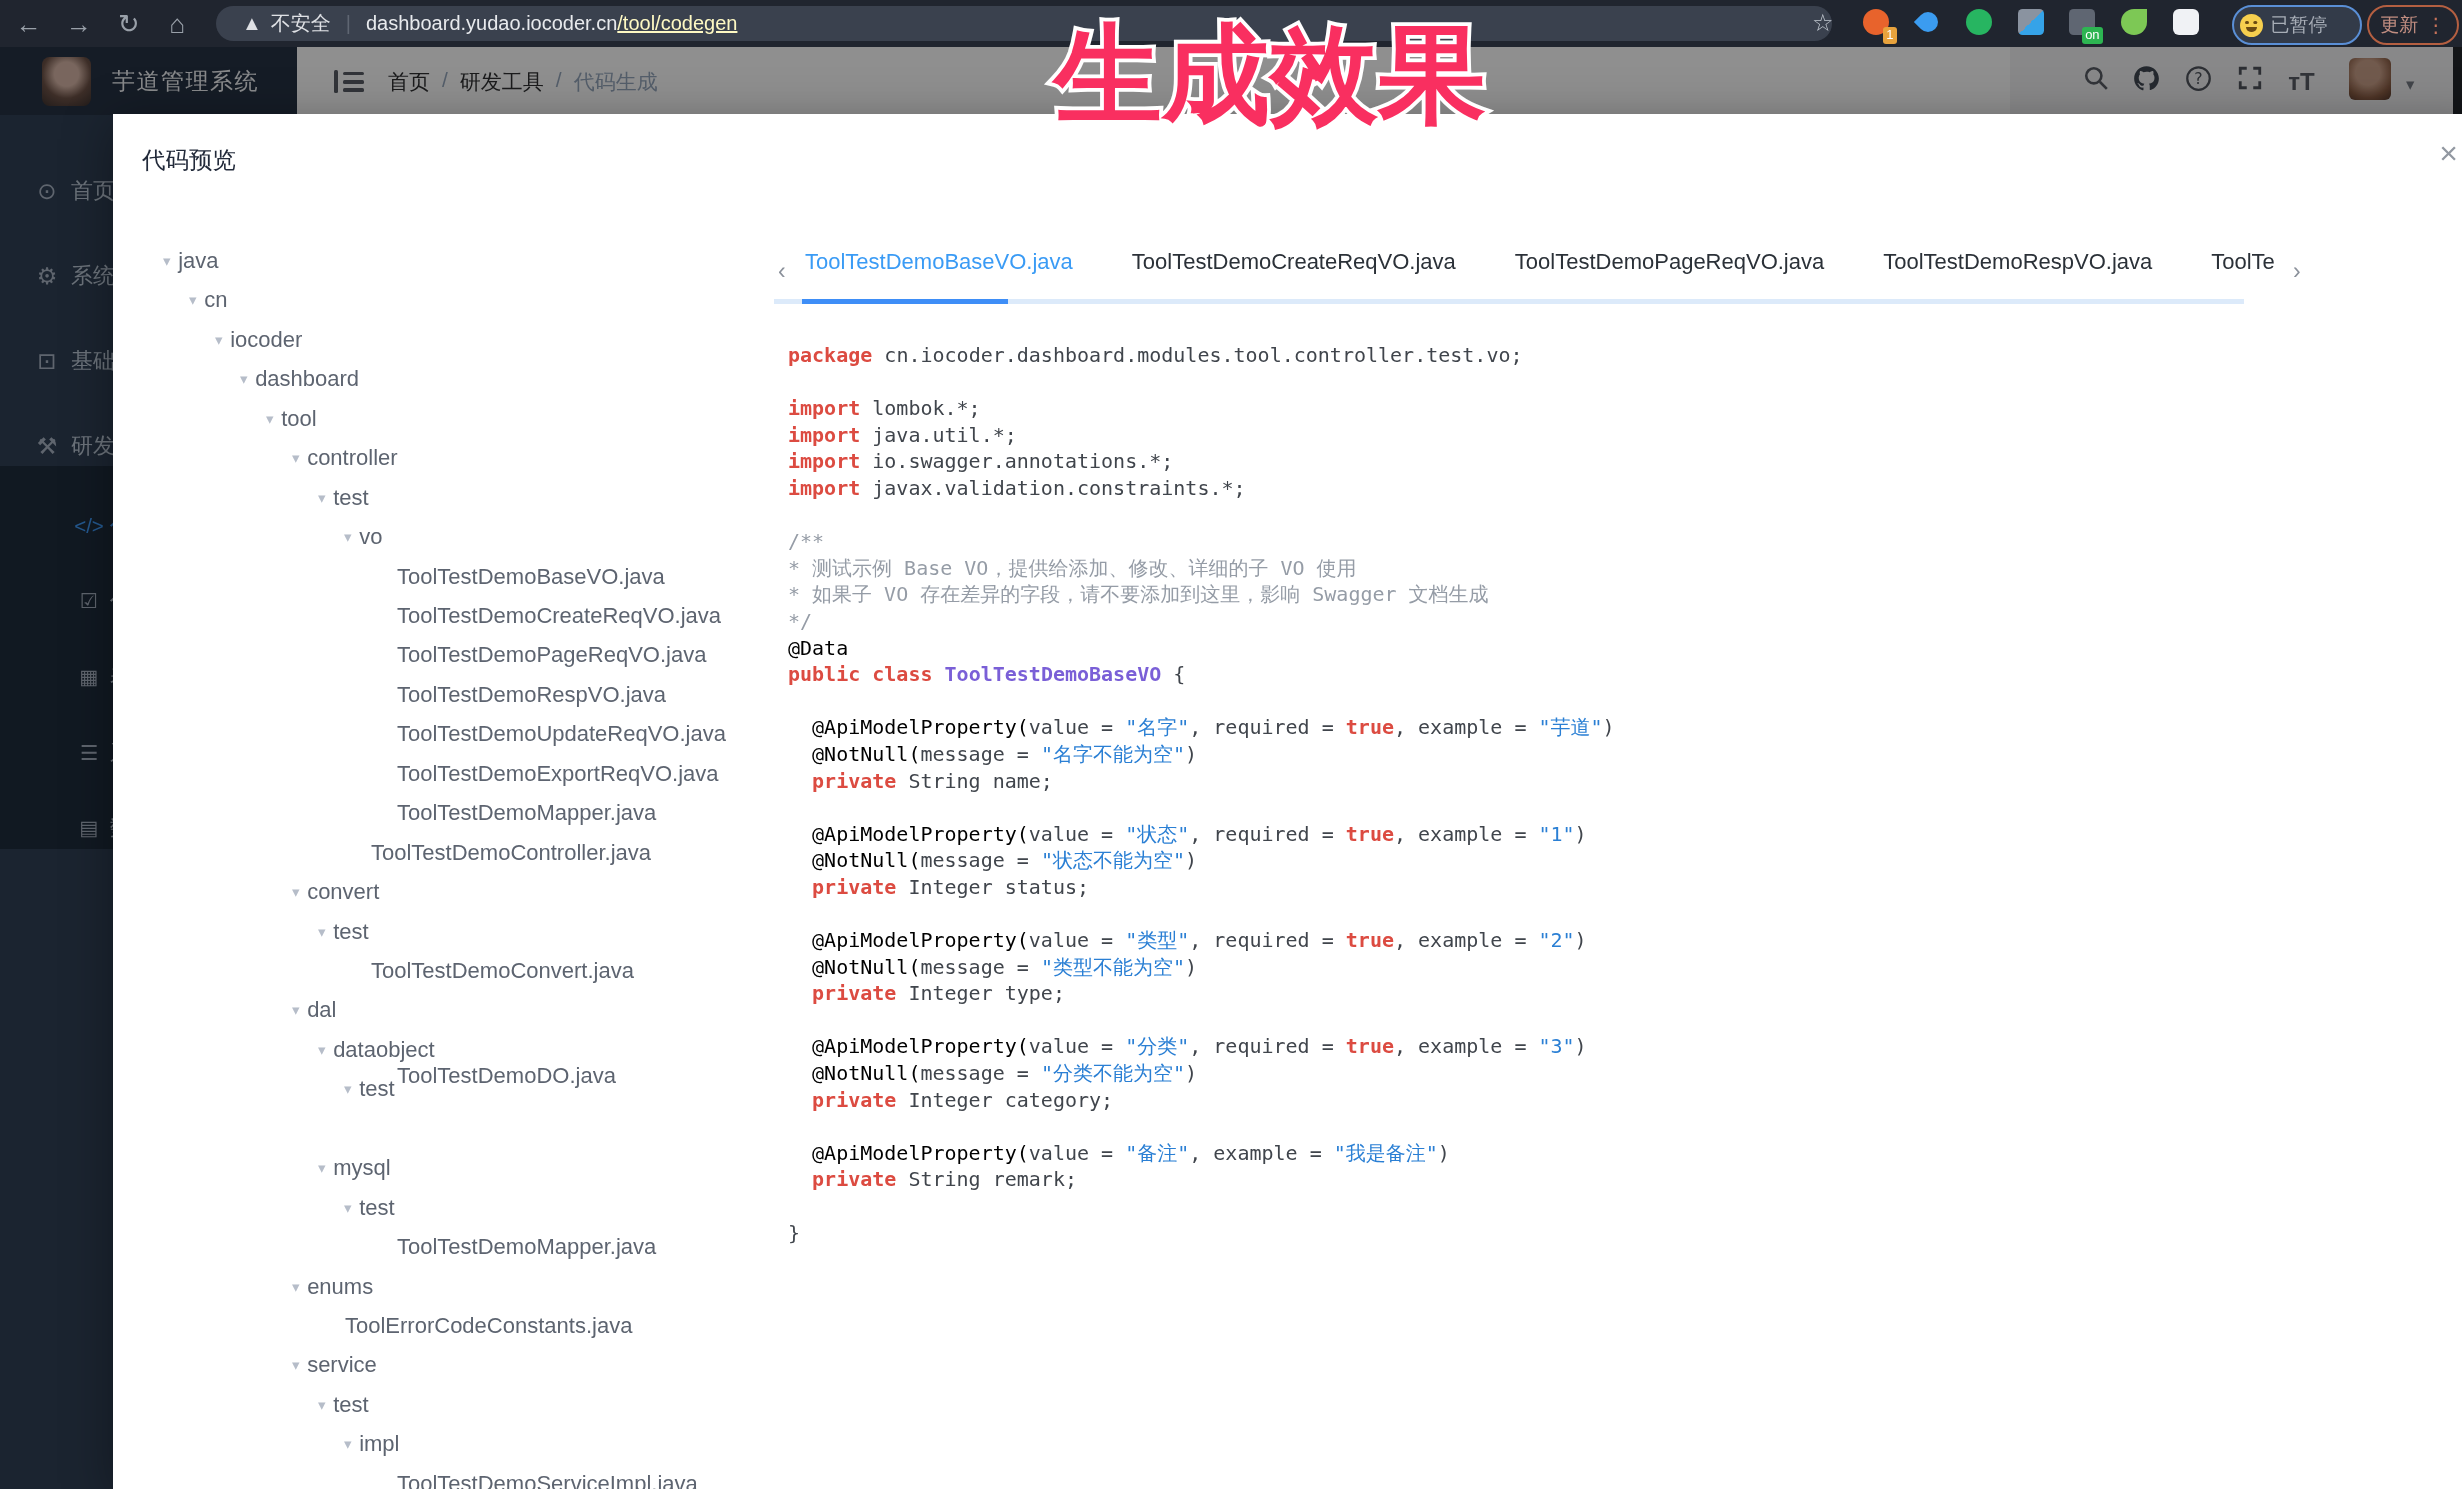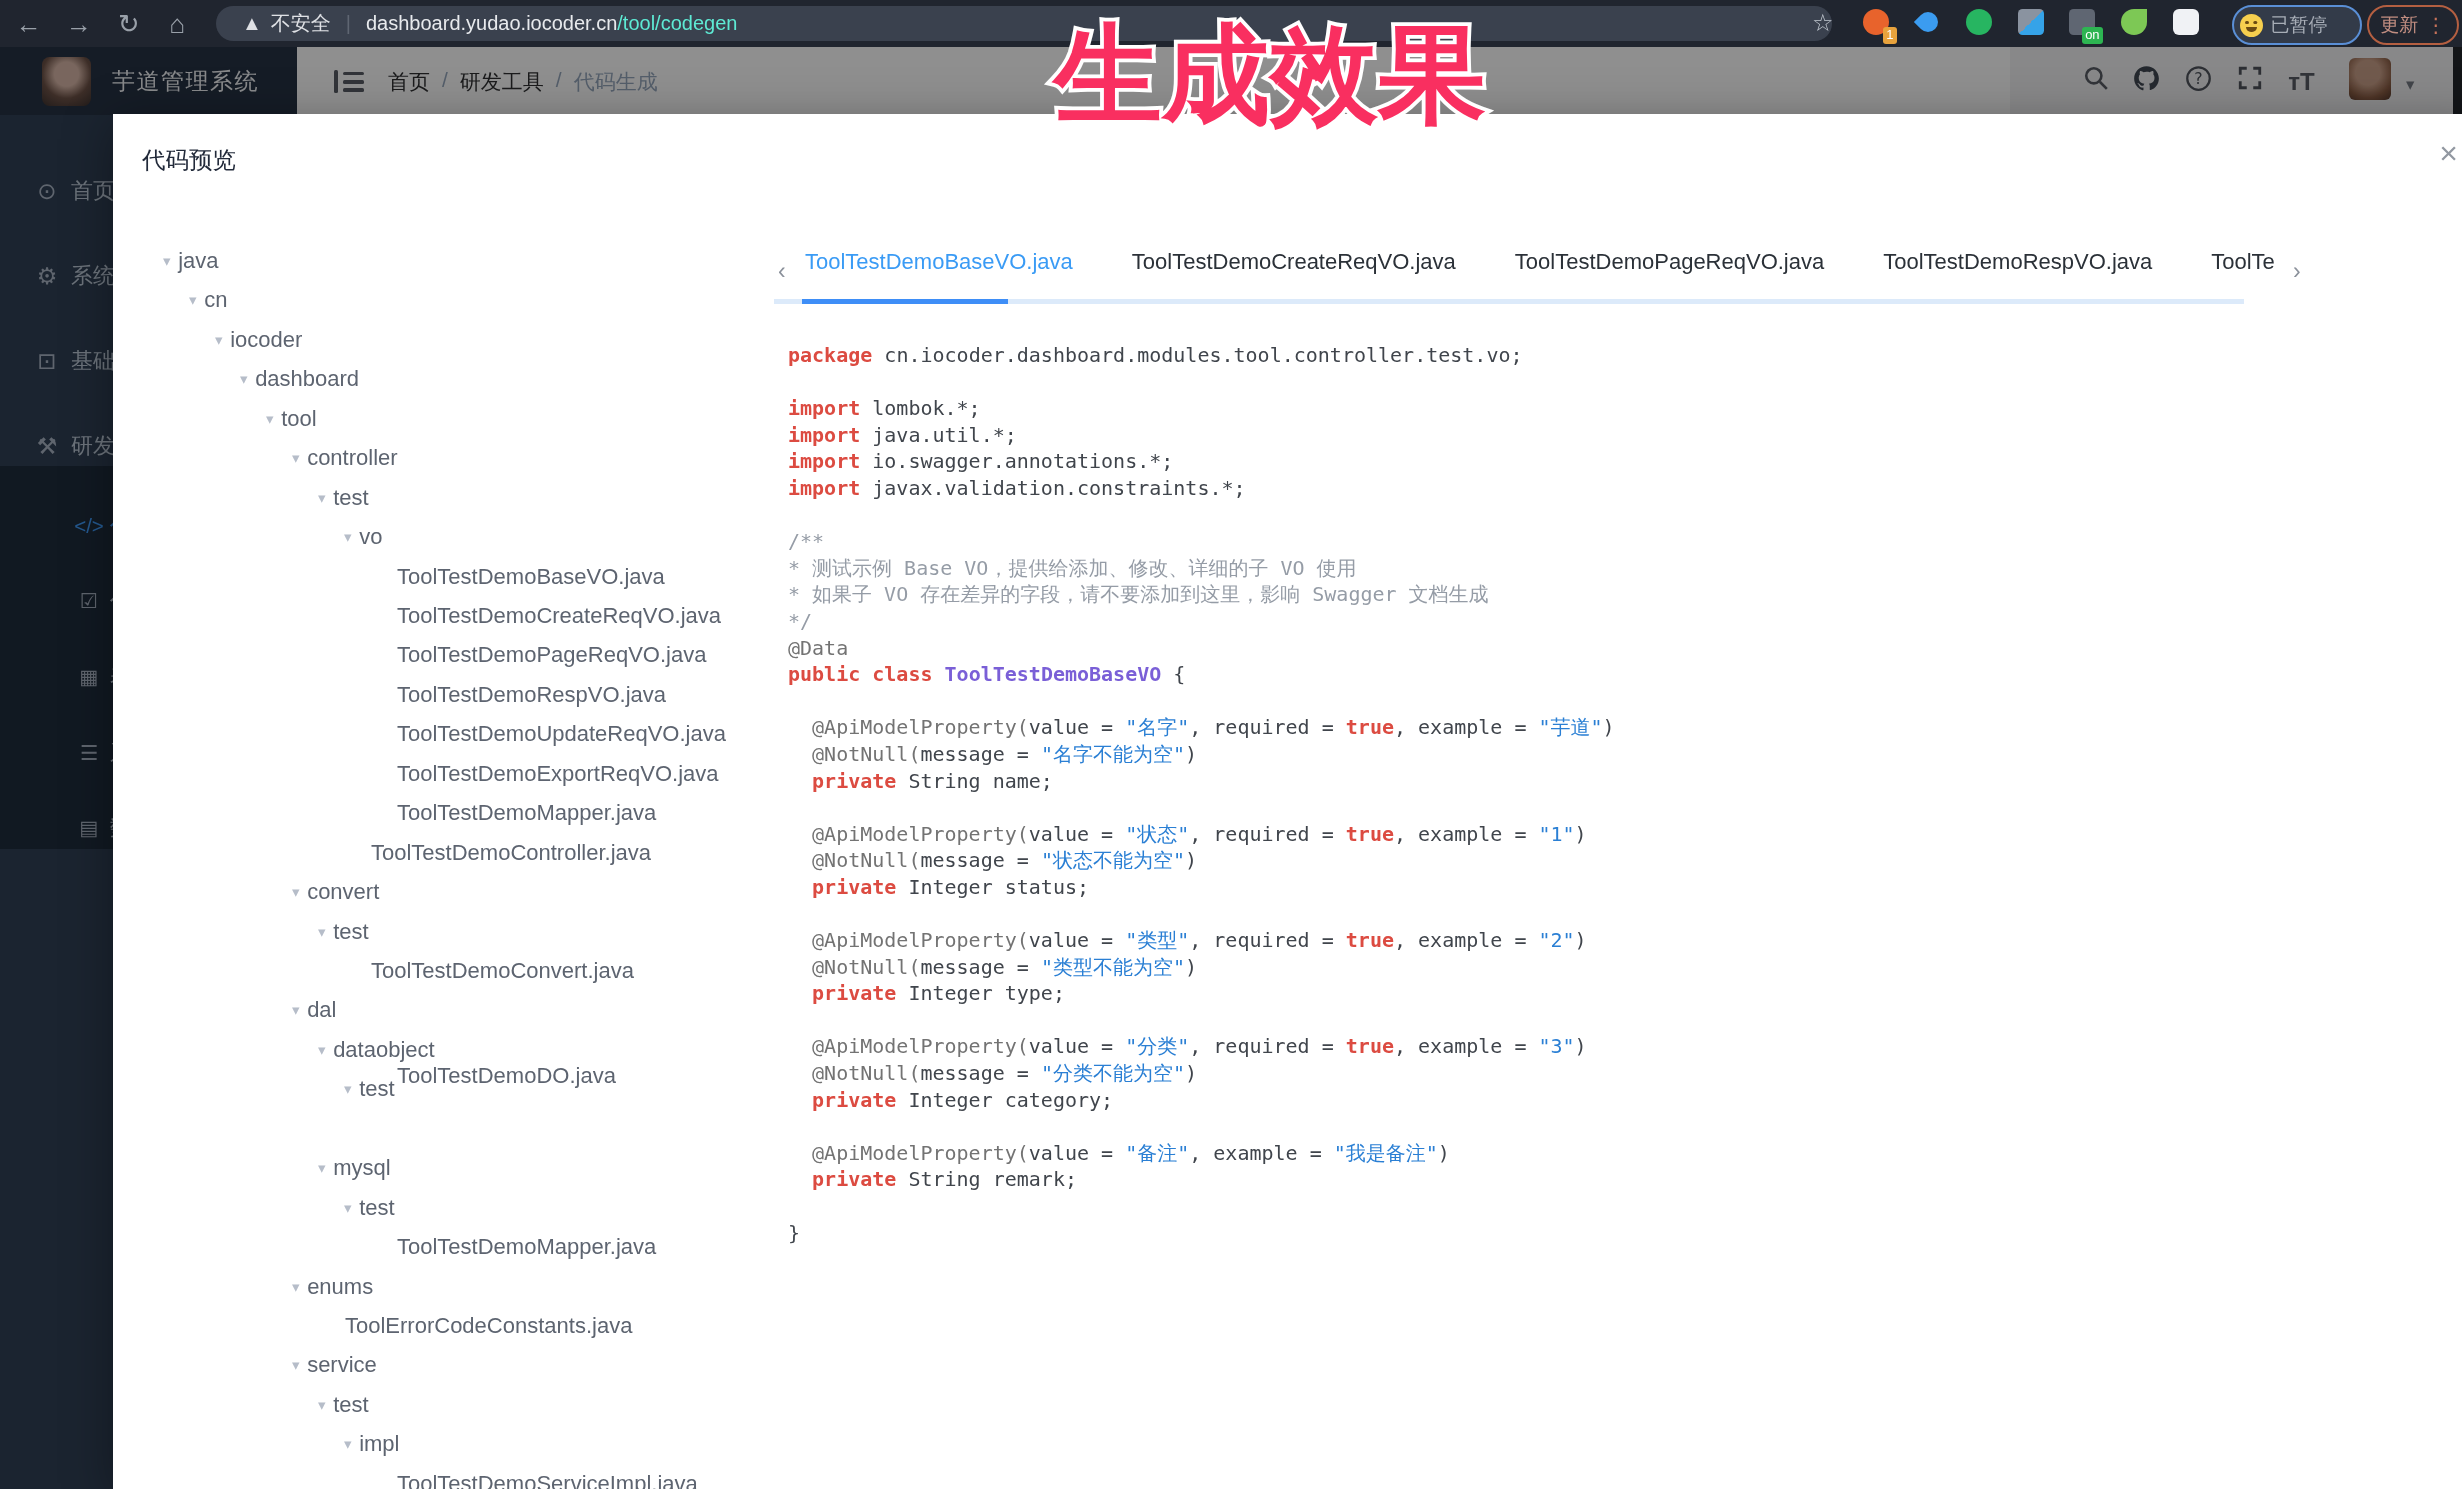--- a/index.html
+++ b/index.html
@@ -8,21 +8,21 @@
   .abs{position:absolute;}
 
   
   #chrome{left:0;top:0;width:2462px;height:47px;background:#20252f;z-index:30;}
   .nav-ic{top:9px;font-size:26px;color:#99a0a9;width:30px;text-align:center;}
   #urlpill{left:216px;top:6px;width:1616px;height:35px;background:#3a414e;border-radius:17.4px;
            display:flex;align-items:center;color:#e8eaed;font-size:20px;}
   #warn-tri{margin-left:26px;color:#dfe1e5;font-size:20px;}
   #secure-label{margin-left:9px;color:#dfe1e5;}
   #url-div{margin:0 15px;color:#5f6672;}
-  #url-path{color:#5eead4;}
+  #url-path{color:#fef9c3;text-decoration:underline;}
   #star{left:1812px;top:9px;font-size:24px;color:#c2c8d0;}
   .ext{top:9px;width:29px;height:29px;}
   .blob{width:26px;height:26px;border-radius:50%;position:relative;}
   .badge{position:absolute;right:-4.6px;bottom:-6px;background:#e8a33d;color:#fff;font-size:13px;
          line-height:16.7px;padding:0 3px;border-radius:3px;}
   .badge.green{background:#2db552;text-align:right;}
   #pausepill{left:2232px;top:5.3px;width:126px;height:36px;border:2.3px solid #5a8fd6;border-radius:20px;
              background:#333b49;display:flex;align-items:center;color:#a7adb6;font-size:19px;}
   #emoji{width:23px;height:23px;border-radius:50%;background:#f6cf4e;margin:0 7.6px 0 6px;position:relative;}
   #emoji:before{content:"";position:absolute;left:5.3px;top:6.8px;width:3.8px;height:3.8px;border-radius:50%;
@@ -89,21 +89,21 @@
   #tabs .tab.active{color:#3a9bf5;}
   #tabtrack{position:absolute;left:661px;top:185px;width:1470px;height:5.3px;background:#dceafa;}
   #tabbar{position:absolute;left:689px;top:185px;width:206px;height:5.3px;background:#3e8ef7;}
 
   
   #code{position:absolute;left:675px;top:228px;width:1510px;font-family:"DejaVu Sans Mono","Liberation Mono",monospace;
         font-size:20px;line-height:26.6px;white-space:pre;}
   .ck{color:#dc4b41;font-weight:bold;}
   .cs{color:#2a7fd4;}
   .ct{color:#7a5fd7;font-weight:bold;}
-  .cm{color:#737373;}
+  .cm{color:#000000;}
   .cc{color:#959ca6;}
   .cp{color:#40454c;}
 
   
   #annot{left:1054px;top:21px;z-index:50;font-size:108px;font-weight:900;line-height:1;
          font-family:"DejaVu Sans",sans-serif;}
   #annot .layer{position:absolute;left:0;top:0;white-space:nowrap;}
   #annot .stroke{-webkit-text-stroke:7.6px #ffffff;color:#ffffff;}
   #annot .fill{color:#f92f60;}
 </style>

